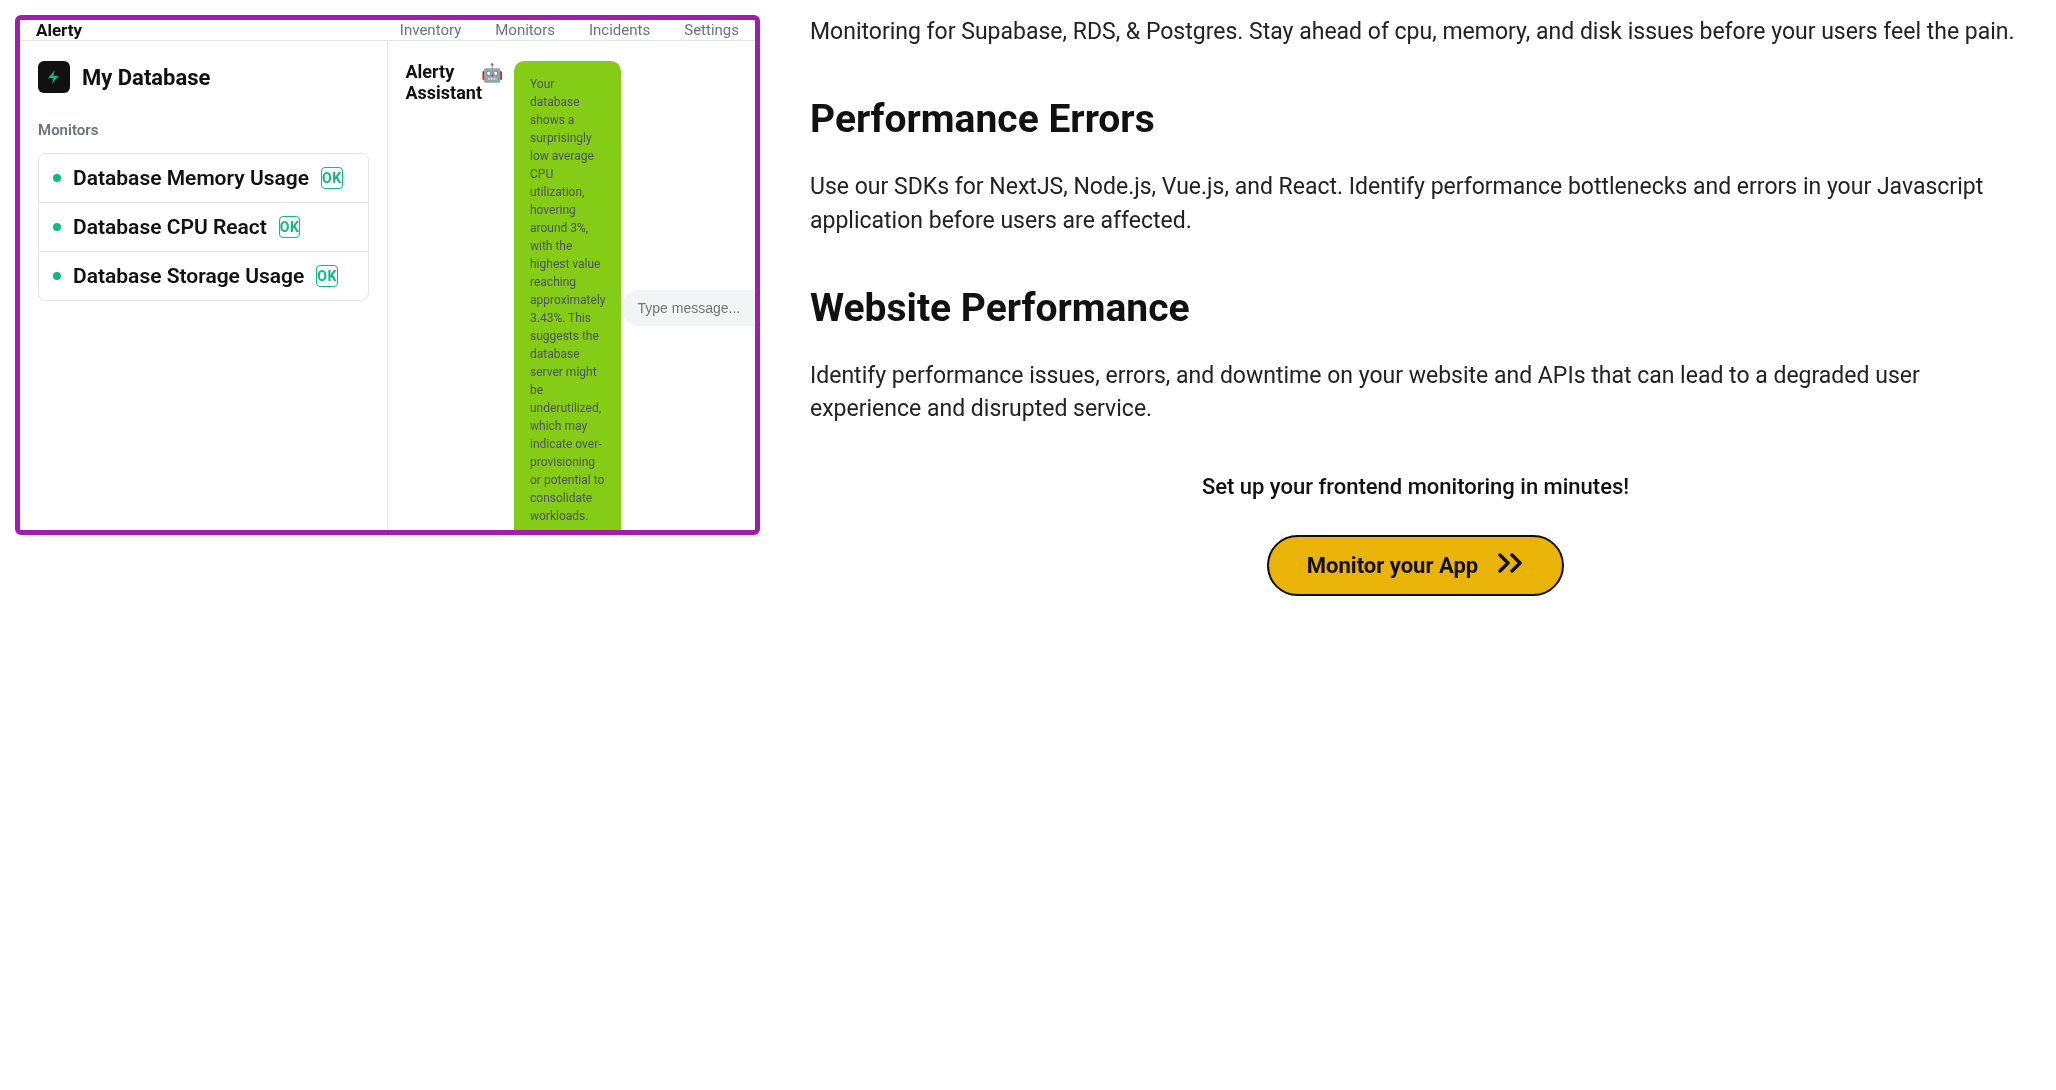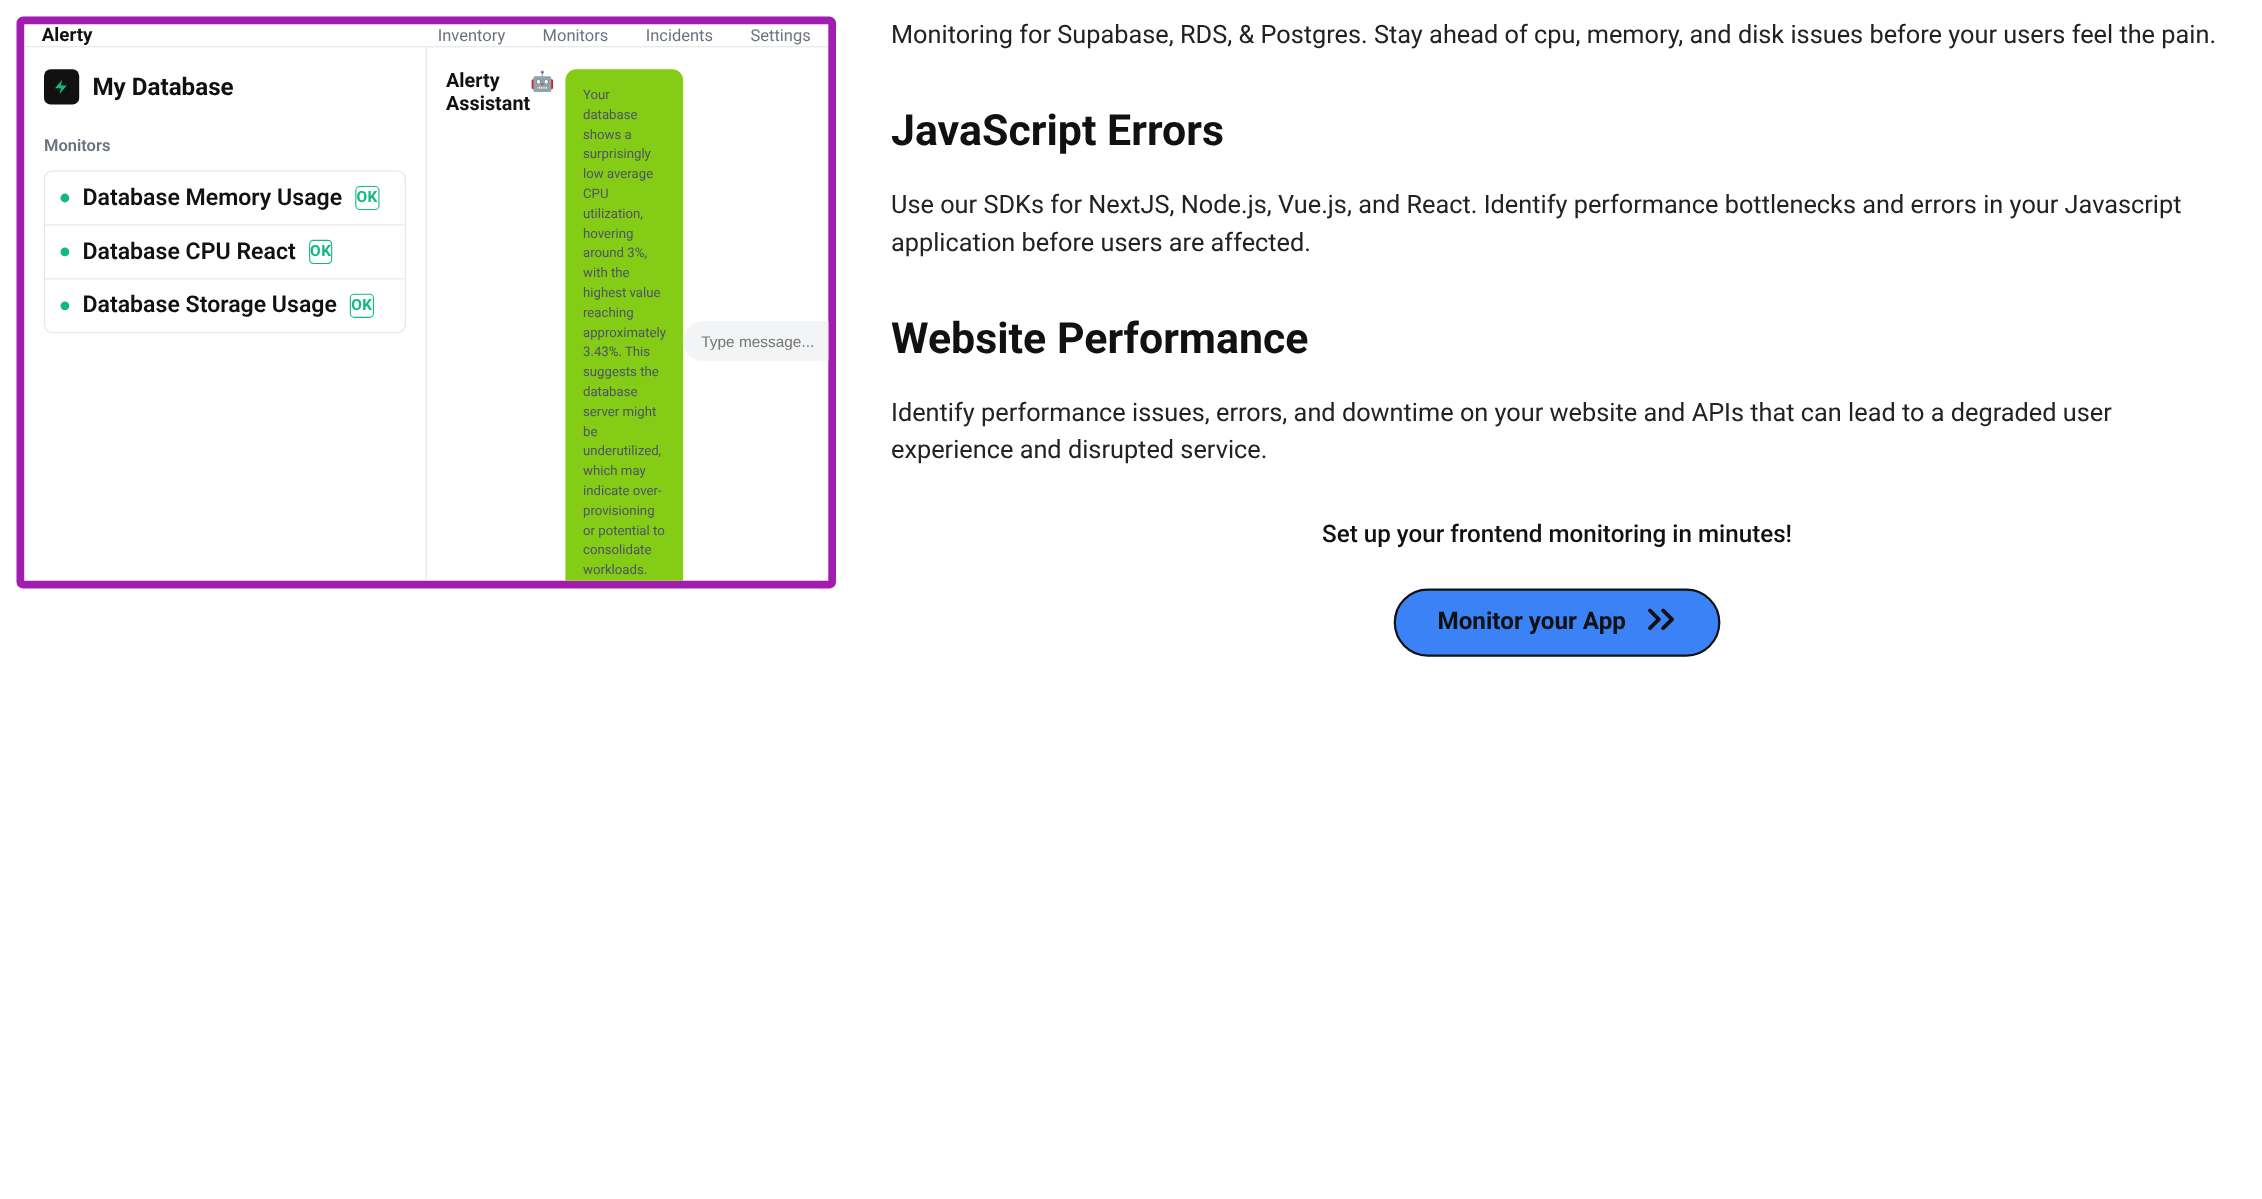--- a/index.html
+++ b/index.html
@@ -9,21 +9,21 @@
   width: 2056px;
   height: 1090px;
   display: flex;
   padding: 15px;
 }
 
 
 .app-panel {
   width: 745px;
   height: 520px;
-  border: 7px solid #a21caf;
+  border: 5px solid #a21caf;
   border-radius: 6px;
   display: flex;
   flex-direction: column;
   background: #fff;
   overflow: hidden;
 }
 .app-header {
   display: flex;
   align-items: center;
   height: 48px;
@@ -194,21 +194,21 @@
   font-size: 22px;
   font-weight: 500;
   color: #111;
   margin-bottom: 36px;
 }
 .cta-wrap {
   display: flex;
   justify-content: center;
 }
 .cta-button {
-  background: #3b82f6;
+  background: #eab308;
   border: 2px solid #111;
   border-radius: 999px;
   padding: 16px 38px;
   font-size: 22px;
   font-weight: 700;
   color: #111;
   display: flex;
   align-items: center;
   gap: 20px;
   cursor: pointer;
@@ -270,21 +270,21 @@
           </svg>
         </div>
       </div>
     </div>
   </div>
 </div>
 
 <div class="marketing">
   <p>Monitoring for Supabase, RDS, &amp; Postgres. Stay ahead of cpu, memory, and disk issues before your users feel the pain.</p>
 
-  <h2>JavaScript Errors</h2>
+  <h2>Performance Errors</h2>
   <p>Use our SDKs for NextJS, Node.js, Vue.js, and React. Identify performance bottlenecks and errors in your Javascript application before users are affected.</p>
 
   <h2>Website Performance</h2>
   <p>Identify performance issues, errors, and downtime on your website and APIs that can lead to a degraded user experience and disrupted service.</p>
 
   <div class="cta-sub">Set up your frontend monitoring in minutes!</div>
   <div class="cta-wrap">
     <div class="cta-button">
       <span>Monitor your App</span>
       <span>

